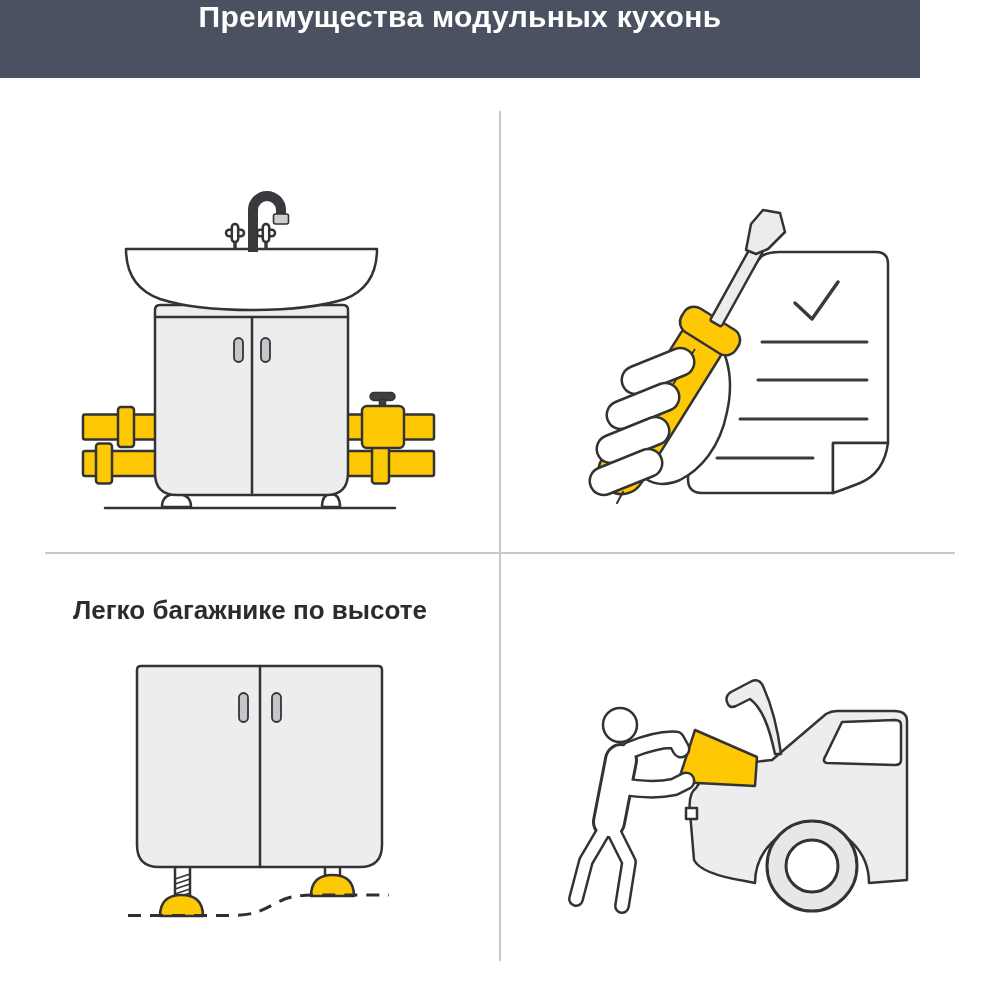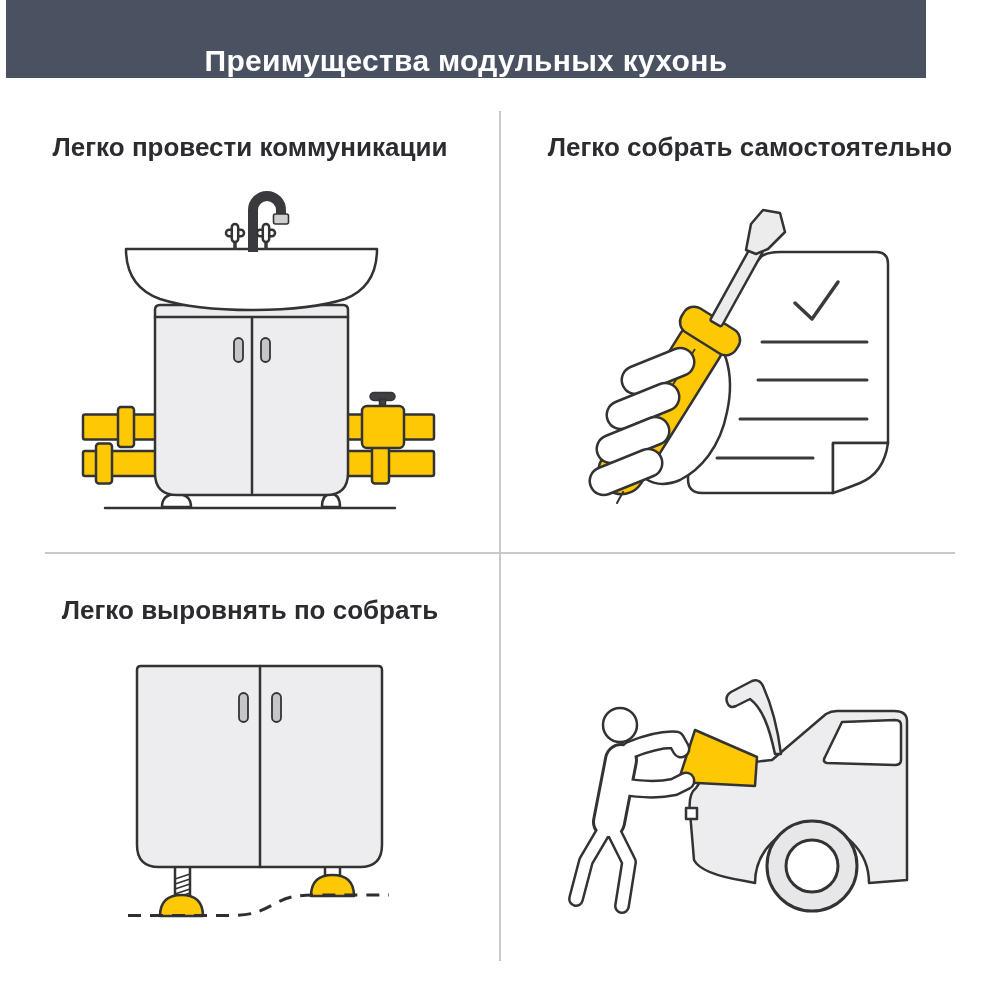--- a/index.html
+++ b/index.html
@@ -12,21 +12,21 @@
   }
   *{margin:0;padding:0;box-sizing:border-box;}
   html,body{width:1000px;height:1000px;}
   body{
     position:relative;background:#ffffff;overflow:hidden;
     font-family:"Liberation Sans","DejaVu Sans",sans-serif;
   }
   header{
     position:absolute;left:0;top:0;width:920px;height:78px;
     background:var(--header-bg);
-    display:flex;align-items:flex-end;justify-content:center;margin-left:6px;
+    display:flex;align-items:flex-start;justify-content:center;
   }
   h1{
     color:#ffffff;font-size:30px;font-weight:700;letter-spacing:.3px;
   }
   .quadrant{position:absolute;width:500px;}
   #q-tl{left:0;top:78px;height:475px;}
   #q-tr{left:500px;top:78px;height:475px;}
   #q-bl{left:0;top:553px;height:447px;}
   #q-br{left:500px;top:553px;height:447px;}
   .q-title{
@@ -56,21 +56,20 @@
 <body>
 
 <header>
   <h1>Преимущества модульных кухонь</h1>
 </header>
 
 <div class="vdivider"></div>
 <div class="hdivider"></div>
 
 <section class="quadrant" id="q-tl">
-  <div class="q-title">Легко провести коммуникации</div>
   <svg class="illus" viewBox="0 78 500 475" aria-hidden="true">
 
     <g>
       <rect class="y" x="83" y="414.5" width="75" height="25" rx="2"></rect>
       <rect class="y" x="118" y="407" width="16" height="40" rx="3"></rect>
       <rect class="y" x="83" y="451" width="75" height="25" rx="2"></rect>
       <rect class="y" x="96" y="443.5" width="16" height="40" rx="3"></rect>
     </g>
     <g>
       <rect class="y" x="345" y="414.5" width="89" height="25" rx="2"></rect>
@@ -109,21 +108,20 @@
       </g>
       <g>
         <rect class="wf" x="257" y="229.8" width="18" height="6.4" rx="3.2" stroke-width="1.8"></rect>
         <rect class="wf" x="262.8" y="224" width="6.4" height="18" rx="3.2" stroke-width="1.8"></rect>
       </g>
     </g>
   </svg>
 </section>
 
 <section class="quadrant" id="q-tr">
-  <div class="q-title">Легко собрать самостоятельно</div>
   <svg class="illus" viewBox="500 78 500 475" aria-hidden="true">
 
     <g>
       <path class="wf" d="M780,252 L876,252 Q888,252 888,264 L888,443 L833,443 L833,493 L702,493 Q688,493 688,479 C690,402 722,298 762,256 Q768,252 780,252 Z"></path>
       <path class="wf" d="M888,443 Q884,473 860,483 Q845,489 833,493 L833,443 Z"></path>
       <path d="M795,303 L812,319 L838,282" fill="none" stroke="#3a3a3e" stroke-width="3.5" stroke-linecap="round" stroke-linejoin="round"></path>
       <g stroke="#3a3a3e" stroke-width="3" stroke-linecap="round">
         <line x1="762" y1="342" x2="867" y2="342"></line>
         <line x1="758" y1="380" x2="867" y2="380"></line>
         <line x1="740" y1="419" x2="867" y2="419"></line>
@@ -149,21 +147,21 @@
     <g>
       <rect class="wf" x="620" y="357" width="76" height="28" rx="14" stroke-width="3" transform="rotate(-22 658 371)"></rect>
       <rect class="wf" x="605" y="392" width="76" height="28" rx="14" stroke-width="3" transform="rotate(-22 643 406)"></rect>
       <rect class="wf" x="595" y="426" width="76" height="28" rx="14" stroke-width="3" transform="rotate(-22 633 440)"></rect>
       <rect class="wf" x="588" y="458" width="76" height="28" rx="14" stroke-width="3" transform="rotate(-22 626 472)"></rect>
     </g>
   </svg>
 </section>
 
 <section class="quadrant" id="q-bl">
-  <div class="q-title">Легко выровнять по собрать</div>
+  <div class="q-title">Легко багажнике по высоте</div>
   <svg class="illus" viewBox="0 553 500 447" aria-hidden="true">
 
     <g>
       <rect class="wf" x="175" y="863" width="15" height="34" stroke-width="2.2"></rect>
       <g stroke="#333" stroke-width="1.6">
         <line x1="175" y1="879" x2="190" y2="874"></line>
         <line x1="175" y1="884" x2="190" y2="879"></line>
         <line x1="175" y1="889" x2="190" y2="884"></line>
         <line x1="175" y1="894" x2="190" y2="889"></line>
         <line x1="175" y1="898" x2="190" y2="893"></line>

